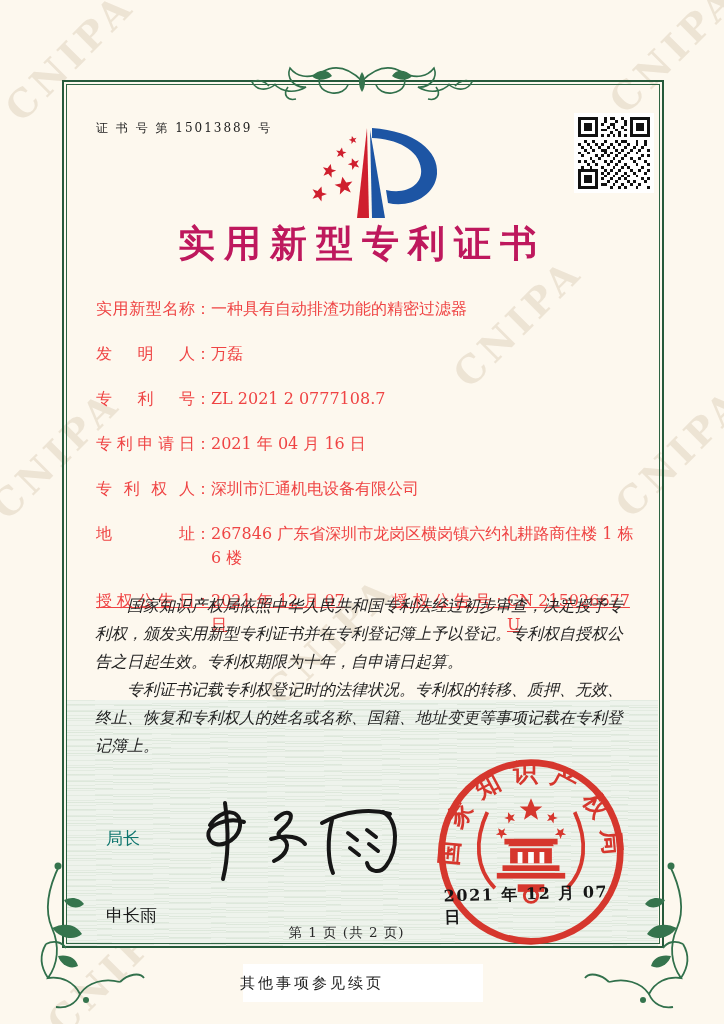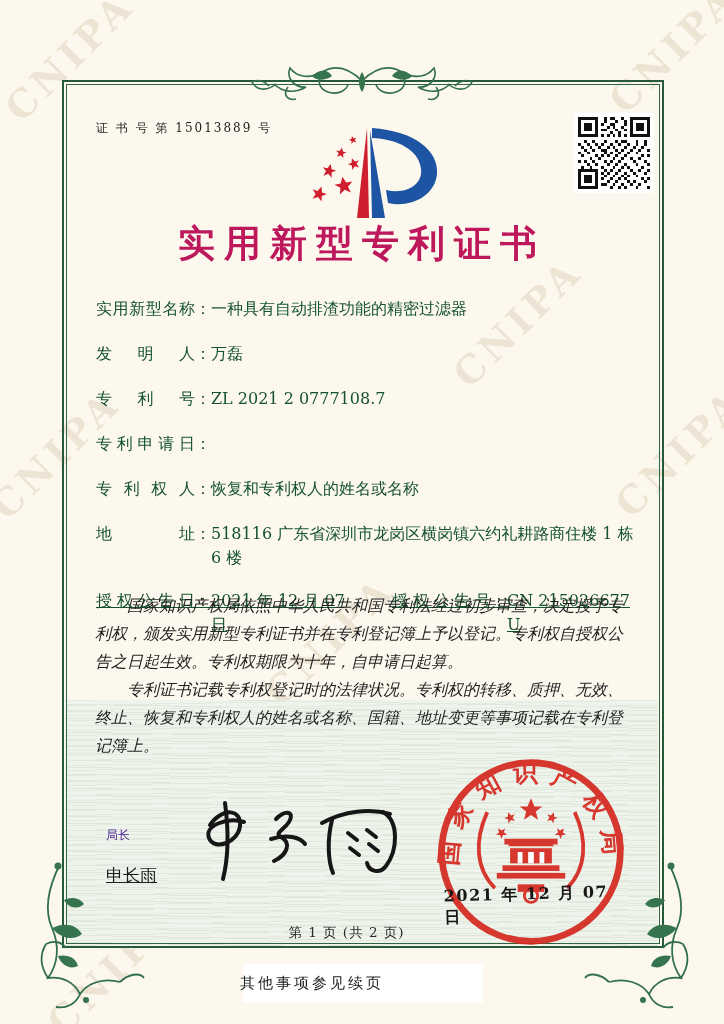--- a/index.html
+++ b/index.html
@@ -16,37 +16,37 @@
           repeating-linear-gradient(181deg,rgba(210,224,208,.6) 0 1px,rgba(0,0,0,0) 1px 7px),
           #eef3ec;}
   
   .frame{position:absolute;left:62px;top:80px;right:60px;bottom:76px;
          border:2.5px solid #265a3b;}
   .frame::after{content:"";position:absolute;inset:2px;border:1px solid #2e6443;}
   .cert-no{position:absolute;left:96px;top:120px;font-size:12px;letter-spacing:2px;color:#1d1d1d;}
   .title{position:absolute;left:0;top:219px;width:724px;text-align:center;
          font-size:37px;font-weight:bold;letter-spacing:9px;color:#be185d;}
   
-  .fields{position:absolute;left:96px;top:297px;width:545px;font-size:16px;line-height:24px;color:#14532d;}
+  .fields{position:absolute;left:96px;top:297px;width:545px;font-size:16px;line-height:24px;color:#ef4444;}
   .frow{display:flex;margin-bottom:21px;}
   .frow.tight{margin-bottom:19px;margin-top:15px;}
   .flabel{display:inline-block;width:99px;text-align:justify;text-align-last:justify;flex:none;}
   .fcolon{flex:none;}
   .fvalue{flex:1;min-width:0;}
   .grantrow{display:flex;margin-bottom:0;}
   .gpair{display:flex;text-decoration:underline;}
   .gpair.second{margin-left:34px;}
   .glabel{display:inline-block;width:99px;text-align:justify;text-align-last:justify;flex:none;}
   
   .paras{position:absolute;left:95px;top:593px;width:542px;font-size:16px;line-height:28px;
          color:#1f1f1f;font-style:italic;font-family:Liberation Mono, monospace;}
   .paras p{margin:0;text-indent:2em;}
   
-  .sig-title{position:absolute;left:106px;top:827px;font-size:12px;color:#4c1d95;font-style:normal;}
-  .sig-name{position:absolute;left:106px;top:864px;font-size:17px;color:#1c1c1c;text-decoration:underline;}
+  .sig-title{position:absolute;left:106px;top:827px;font-size:17px;color:#0f766e;font-style:normal;}
+  .sig-name{position:absolute;left:106px;top:904px;font-size:17px;color:#1c1c1c;}
   .sig-svg{position:absolute;left:192px;top:793px;}
   
   .seal{position:absolute;left:436px;top:757px;width:190px;height:190px;}
   .seal-date{position:absolute;left:444px;top:884px;width:185px;font-size:16px;font-weight:bold;
              color:#161616;letter-spacing:1.5px;transform:rotate(-1.5deg);}
   
   .page-info{position:absolute;left:0;top:924px;width:693px;text-align:center;
              font-size:13.5px;color:#2a2a2a;letter-spacing:1px;}
   .note-box{position:absolute;left:243px;top:964px;width:240px;height:38px;background:#ffffff;}
   .note{position:absolute;left:0;top:974px;width:624px;text-align:center;
@@ -189,30 +189,31 @@
     <span class="fvalue">万磊</span>
   </div>
   <div class="frow">
     <span class="flabel">专利号</span>
       <span class="fcolon">：</span>
     <span class="fvalue">ZL 2021 2 0777108.7</span>
   </div>
   <div class="frow">
     <span class="flabel">专利申请日</span>
       <span class="fcolon">：</span>
+    <span class="fvalue">2021 年 04 月 16 日</span>
   </div>
   <div class="frow">
     <span class="flabel">专利权人</span>
       <span class="fcolon">：</span>
-    <span class="fvalue">恢复和专利权人的姓名或名称</span>
+    <span class="fvalue">深圳市汇通机电设备有限公司</span>
   </div>
   <div class="frow tight">
     <span class="flabel">地址</span>
       <span class="fcolon">：</span>
-    <span class="fvalue">518116 广东省深圳市龙岗区横岗镇六约礼耕路商住楼 1 栋 6 楼</span>
+    <span class="fvalue">267846 广东省深圳市龙岗区横岗镇六约礼耕路商住楼 1 栋 6 楼</span>
   </div>
   <div class="grantrow">
     <span class="gpair">
       <span class="glabel">授权公告日</span>
         <span>：</span>
       <span>2021 年 12 月 07 日</span>
     </span>
     <span class="gpair second">
       <span class="glabel">授权公告号</span>
         <span>：</span>

